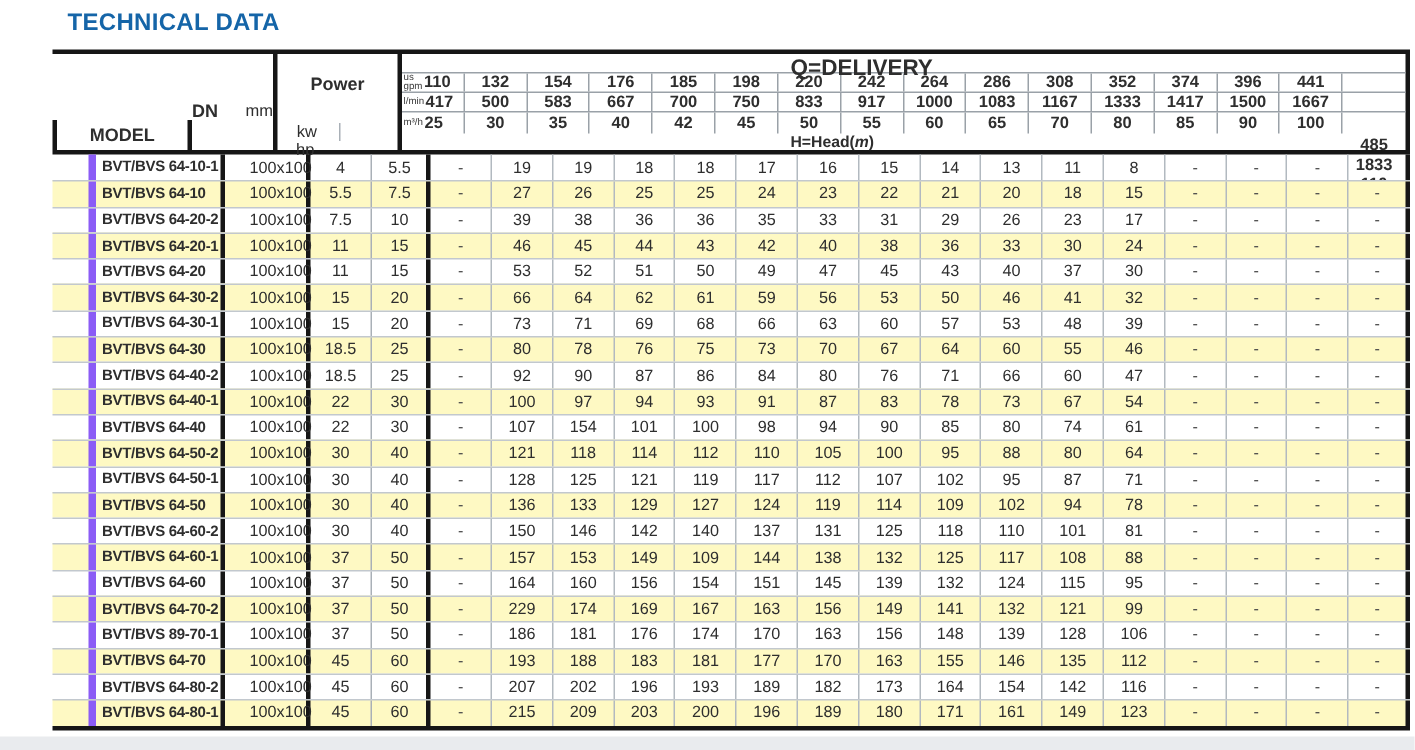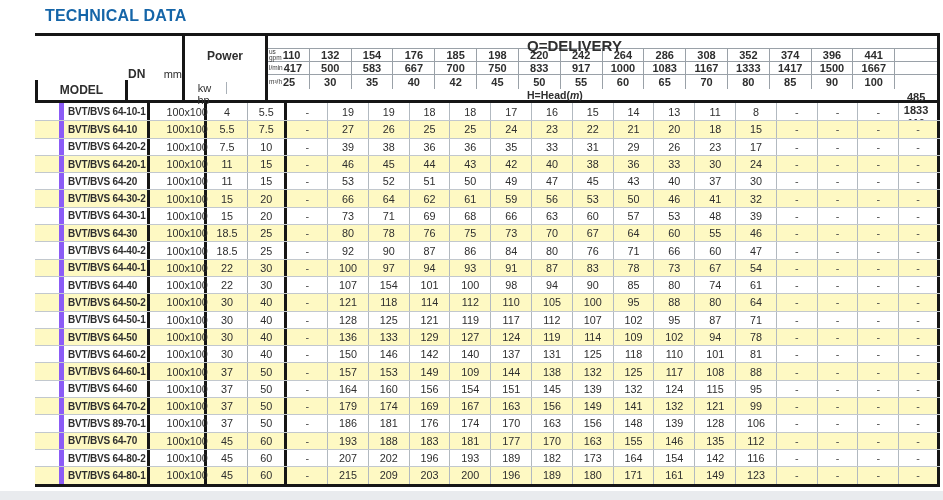--- a/index.html
+++ b/index.html
@@ -650,21 +650,21 @@
         <div class="cell c-d w-d dash">-</div>
         <div class="cell c-d w-d dash">-</div>
         <div class="cell c-d w-d dash lastd">-</div>
       </div>
       <div class="row shade">
         <div class="cell c-model w-model">BVT/BVS 64-70-2</div>
         <div class="cell c-dn w-dn">100x100</div>
         <div class="cell c-kw w-kw">37</div>
         <div class="cell c-hp w-hp">50</div>
         <div class="cell c-d w-d dash">-</div>
-        <div class="cell c-d w-d">179</div>
+        <div class="cell c-d w-d">229</div>
         <div class="cell c-d w-d">174</div>
         <div class="cell c-d w-d">169</div>
         <div class="cell c-d w-d">167</div>
         <div class="cell c-d w-d">163</div>
         <div class="cell c-d w-d">156</div>
         <div class="cell c-d w-d">149</div>
         <div class="cell c-d w-d">141</div>
         <div class="cell c-d w-d">132</div>
         <div class="cell c-d w-d">121</div>
         <div class="cell c-d w-d">99</div>

